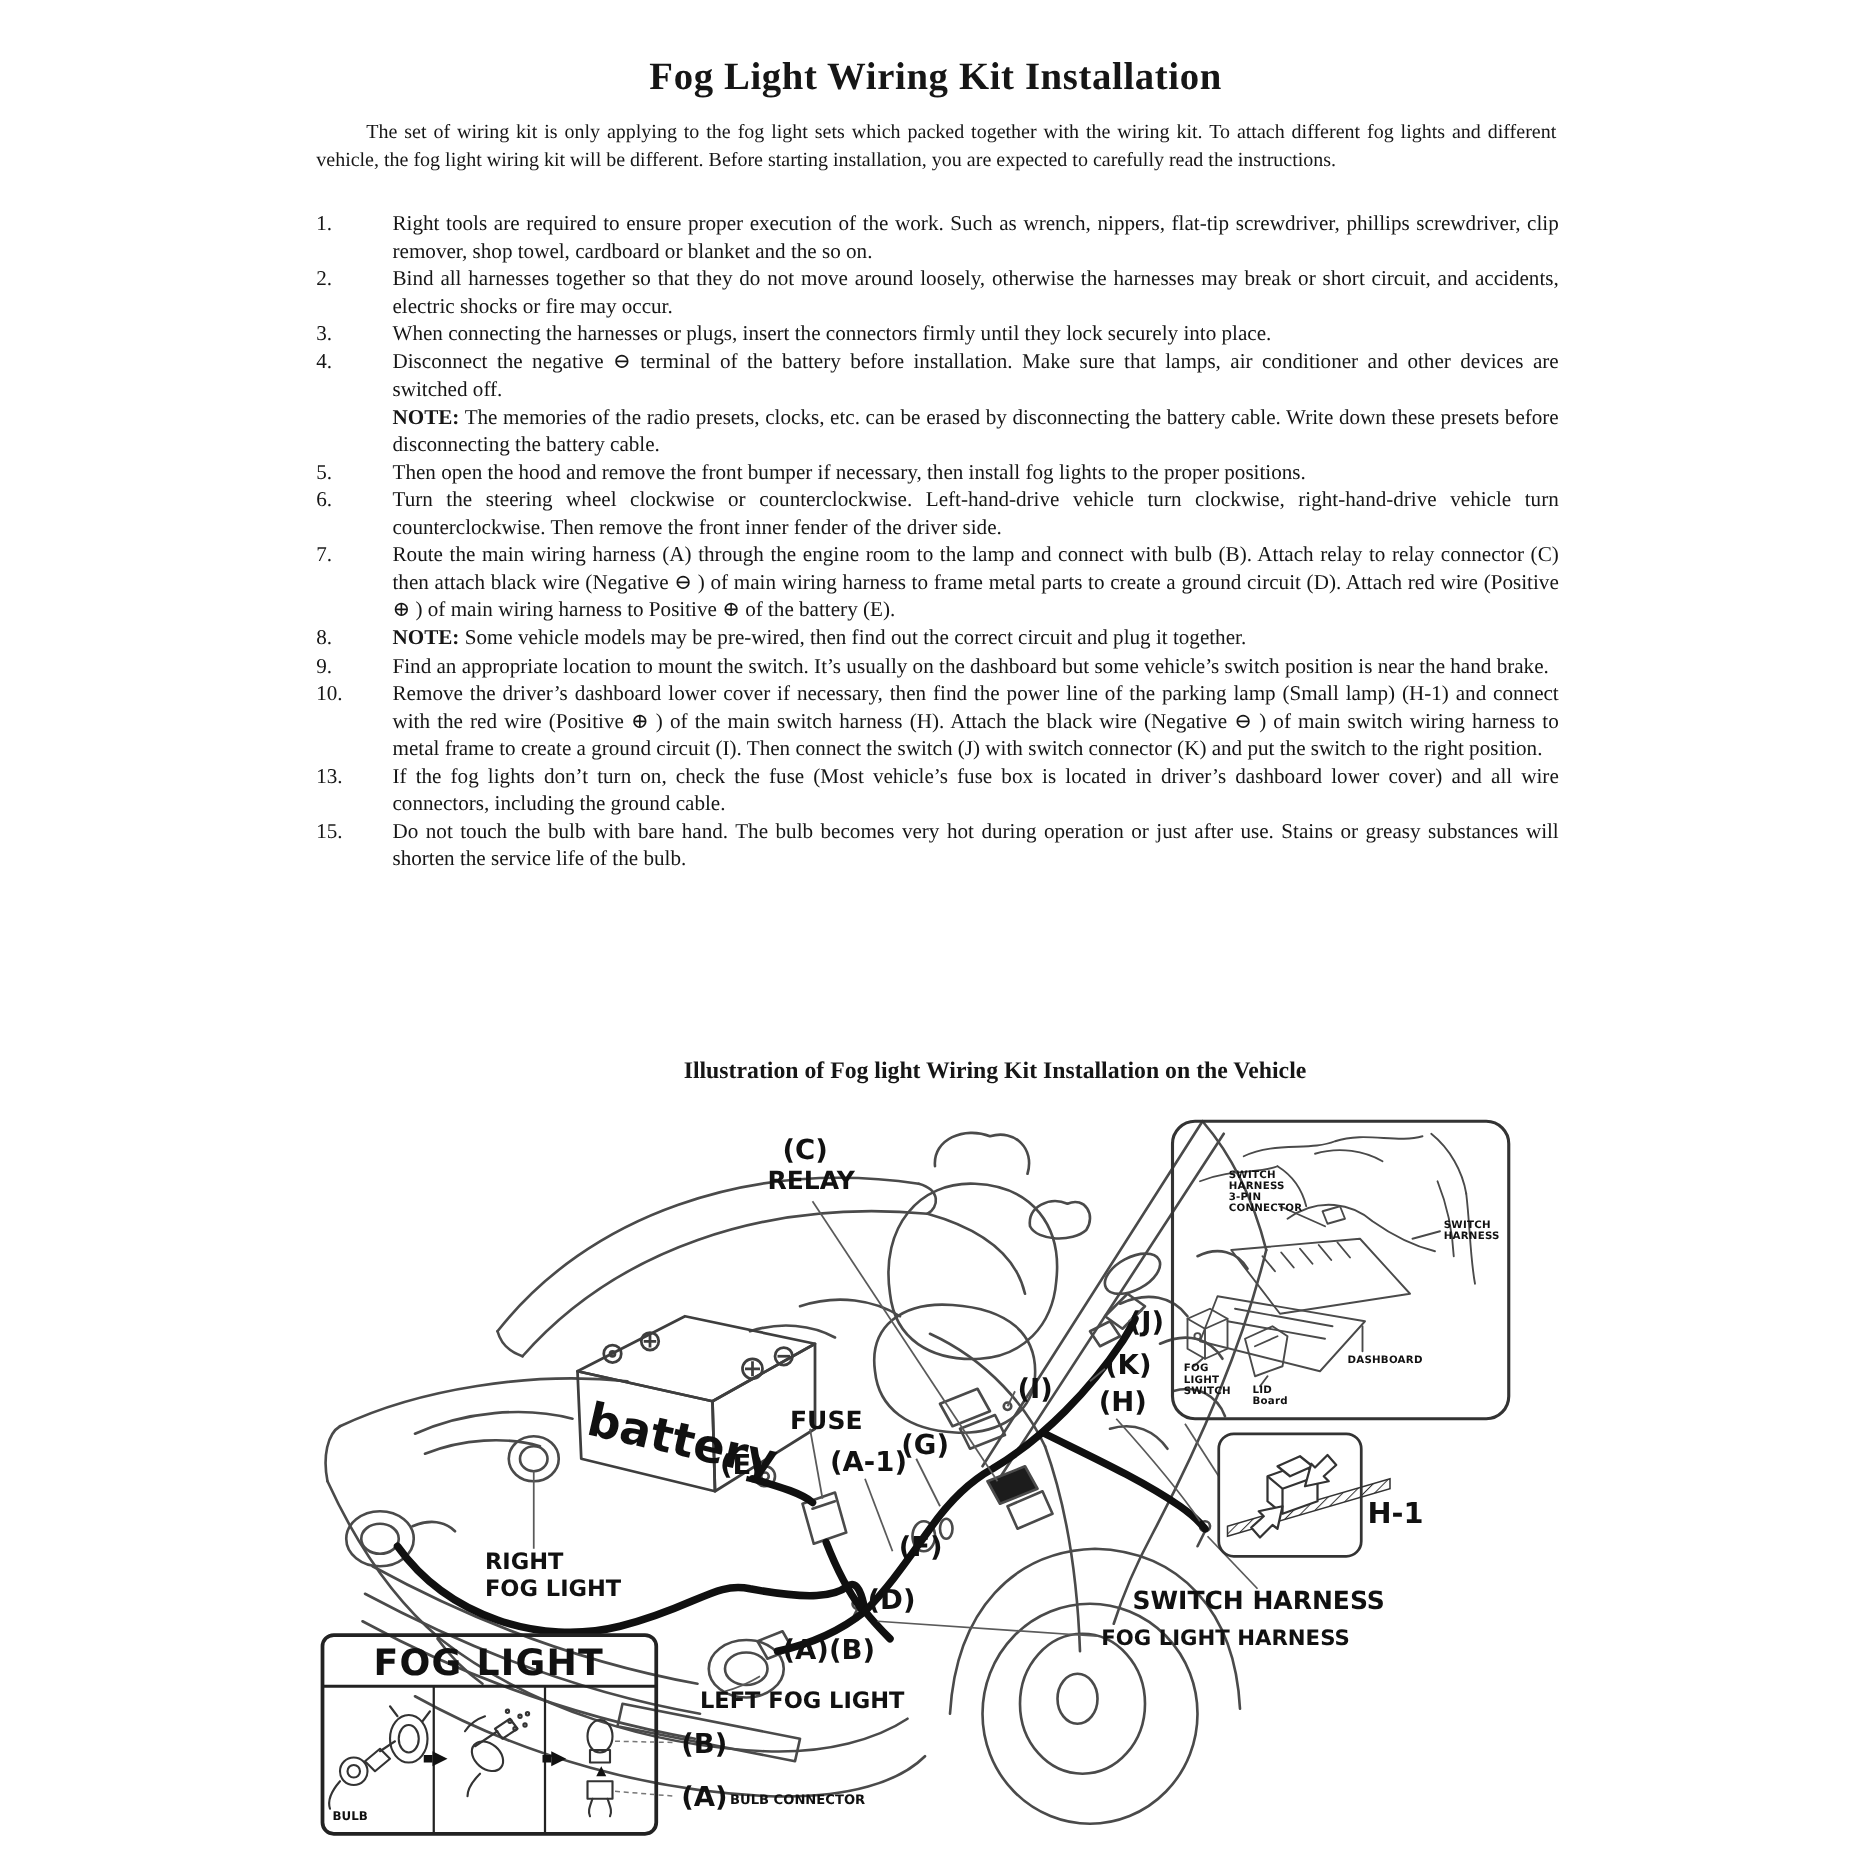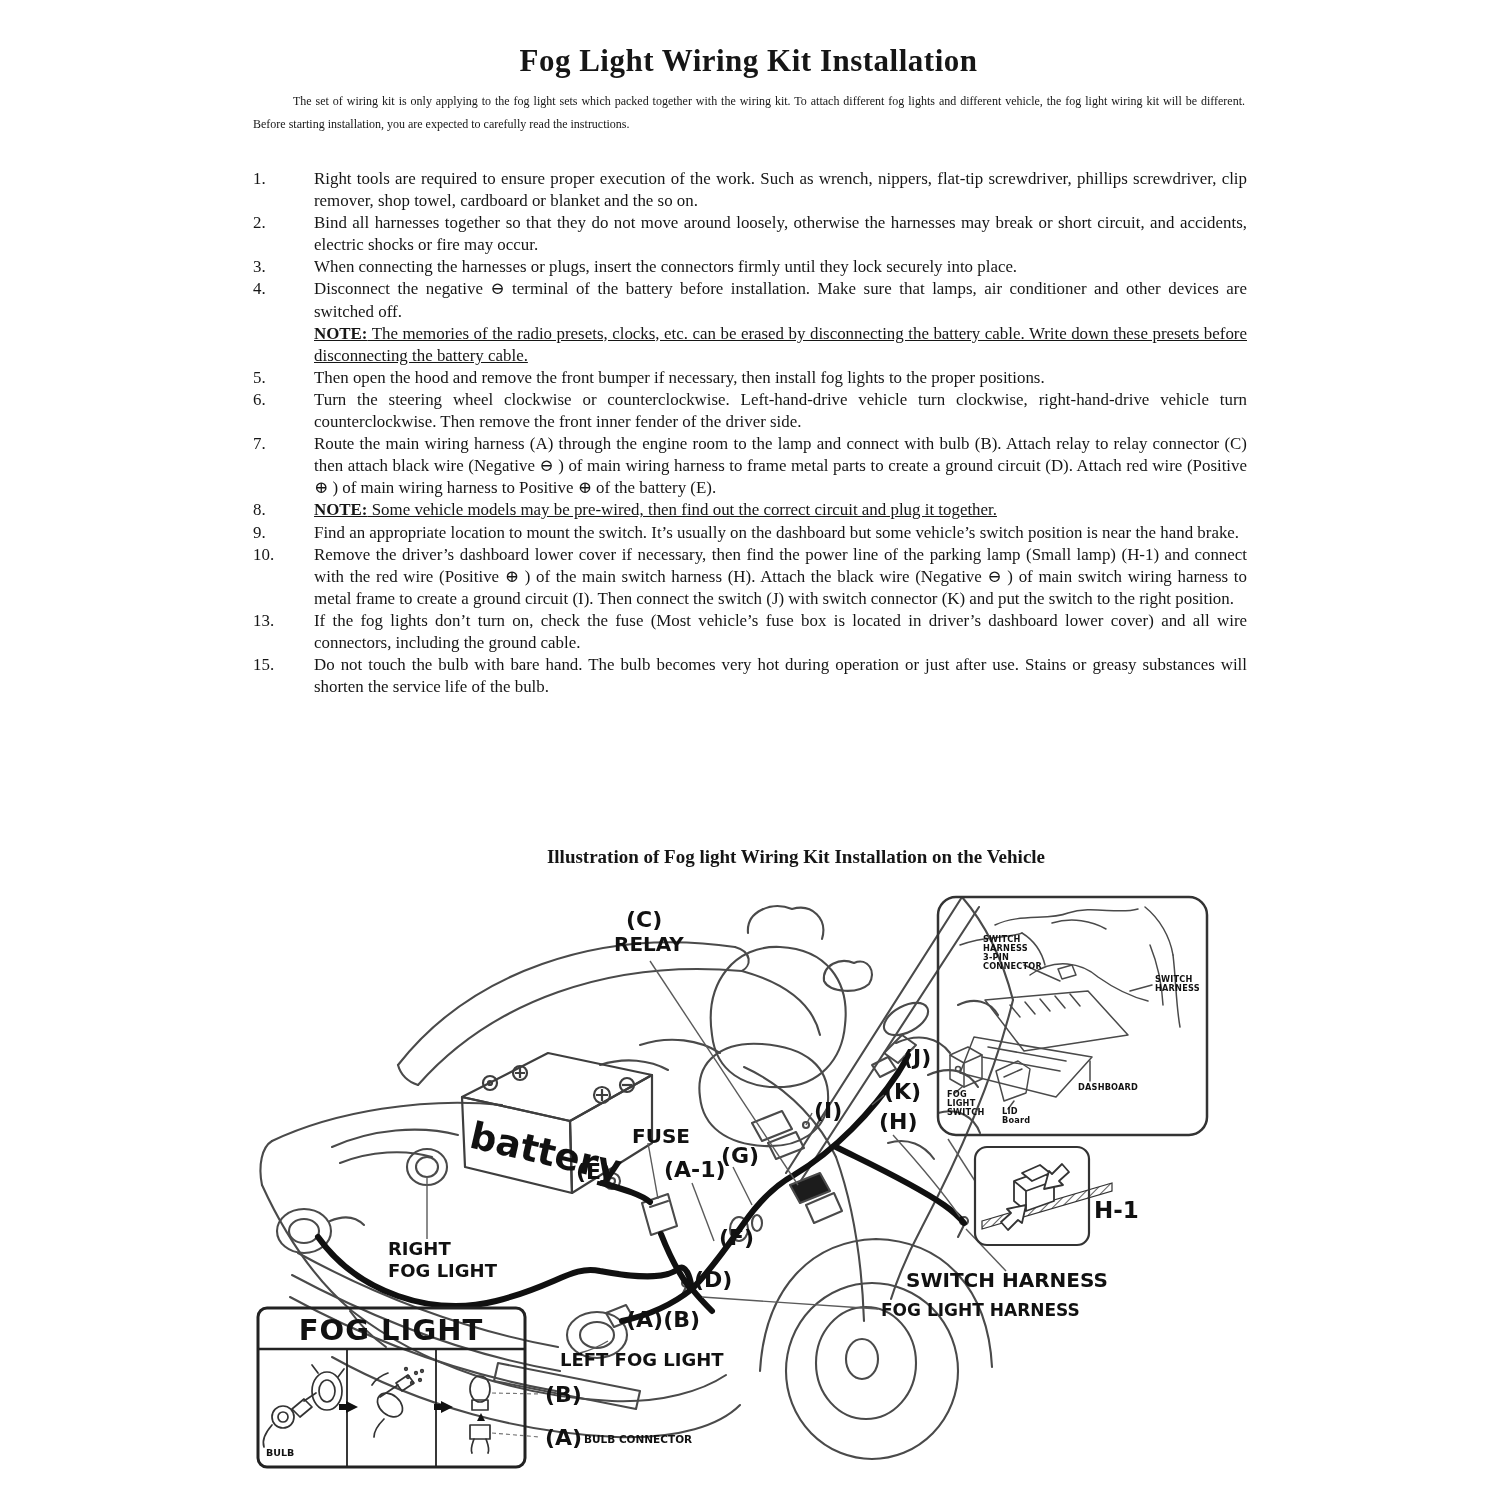--- a/index.html
+++ b/index.html
@@ -7,30 +7,30 @@
     width:1500px;height:1500px;position:relative;background:#ffffff;
     font-family:"Liberation Serif","DejaVu Serif","DejaVu Sans",serif;
     color:#161616;overflow:hidden;
   }
   .doc-title{
     position:absolute;top:22px;left:0;width:1497px;text-align:center;
     font-size:31px;font-weight:bold;letter-spacing:.5px;
   }
   .intro{
     position:absolute;top:78px;left:253px;width:992px;
-    font-size:12px;line-height:23px;text-align:justify;text-indent:40px;
+    font-size:16px;line-height:23px;text-align:justify;text-indent:40px;
   }
   .instr-list{
     position:absolute;top:168px;left:253px;width:994px;
     font-size:16.9px;line-height:22.1px;
   }
   .instr-item{display:flex;}
   .instr-item .num{flex:0 0 37px;width:37px;}
   .instr-item .txt{flex:1;text-align:justify;margin-left:24px;}
-  .note{display:block;text-decoration:underline;}
+  .note{display:block;}
   .note .note-label{font-weight:bold;}
   .illus-caption{
     position:absolute;top:846px;left:0;width:1500px;text-align:center;
     font-size:19px;font-weight:bold;padding-left:46px;
   }
   svg.illus{position:absolute;top:885px;left:0;}
   svg text{font-family:"DejaVu Sans","Liberation Sans",sans-serif;fill:#111;}
   .lbl{font-weight:bold;}
   .tiny{font-size:8.2px;font-weight:bold;letter-spacing:.2px;fill:#222;}
 </style>

